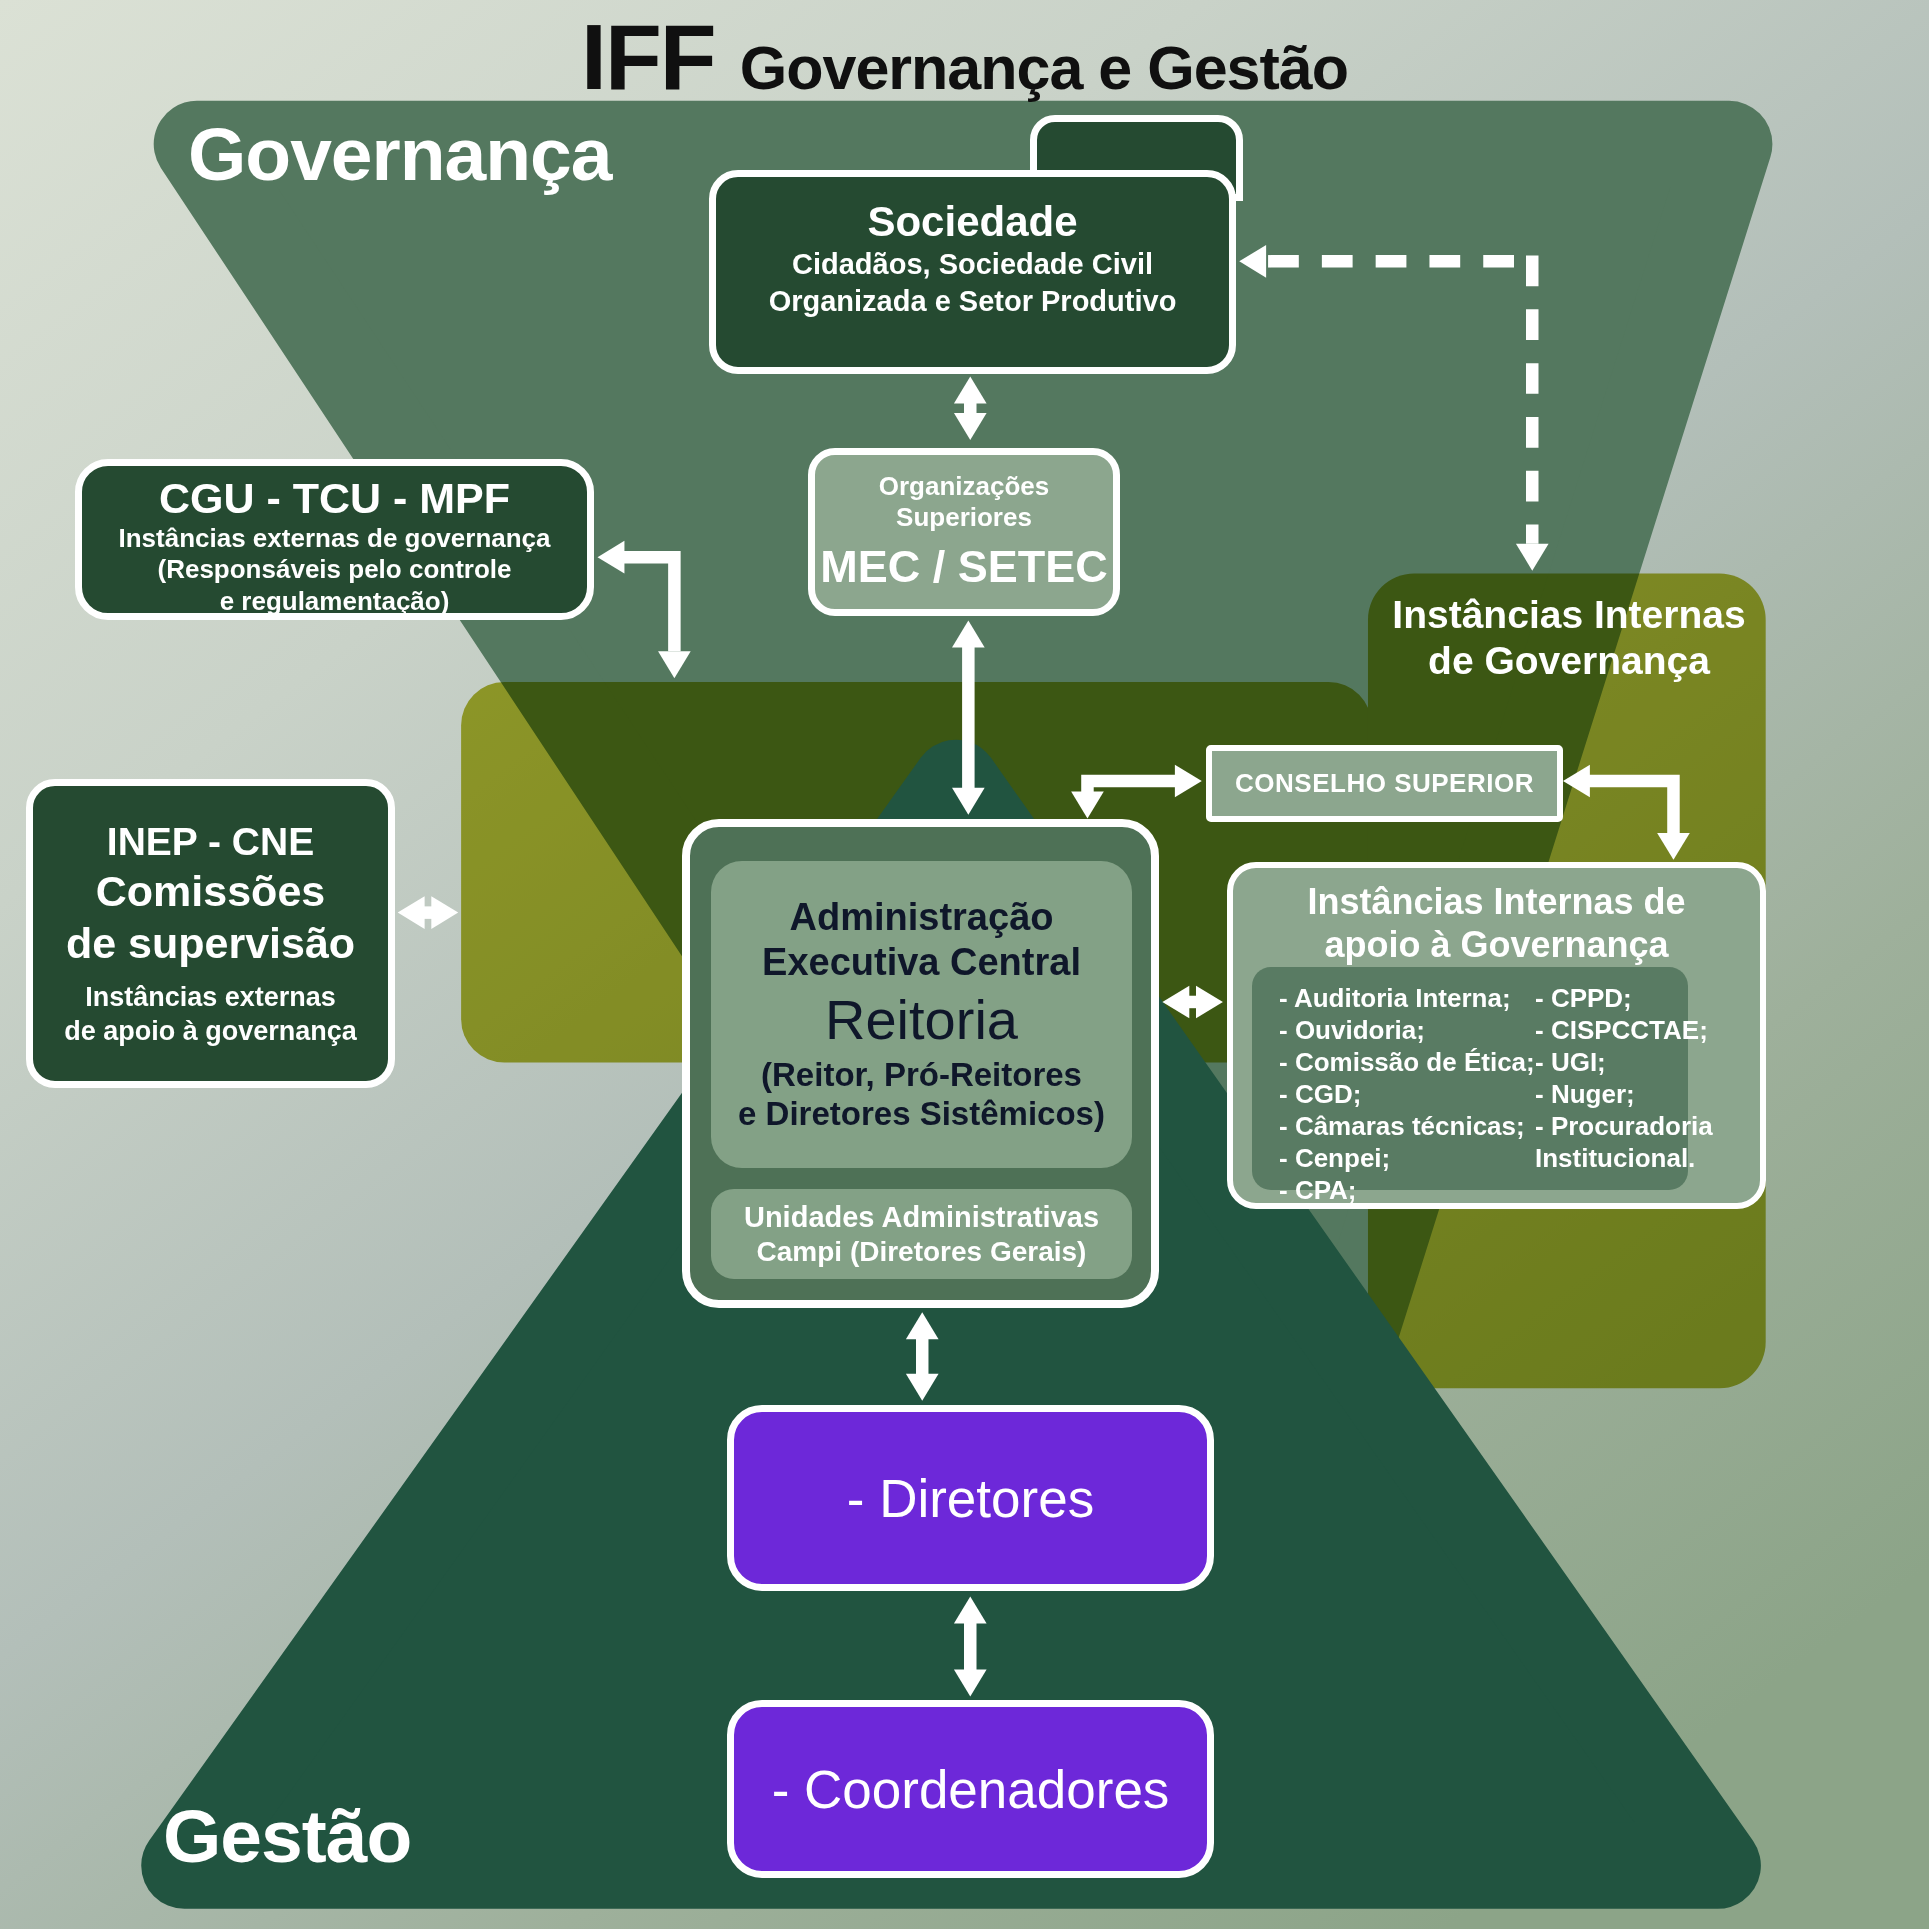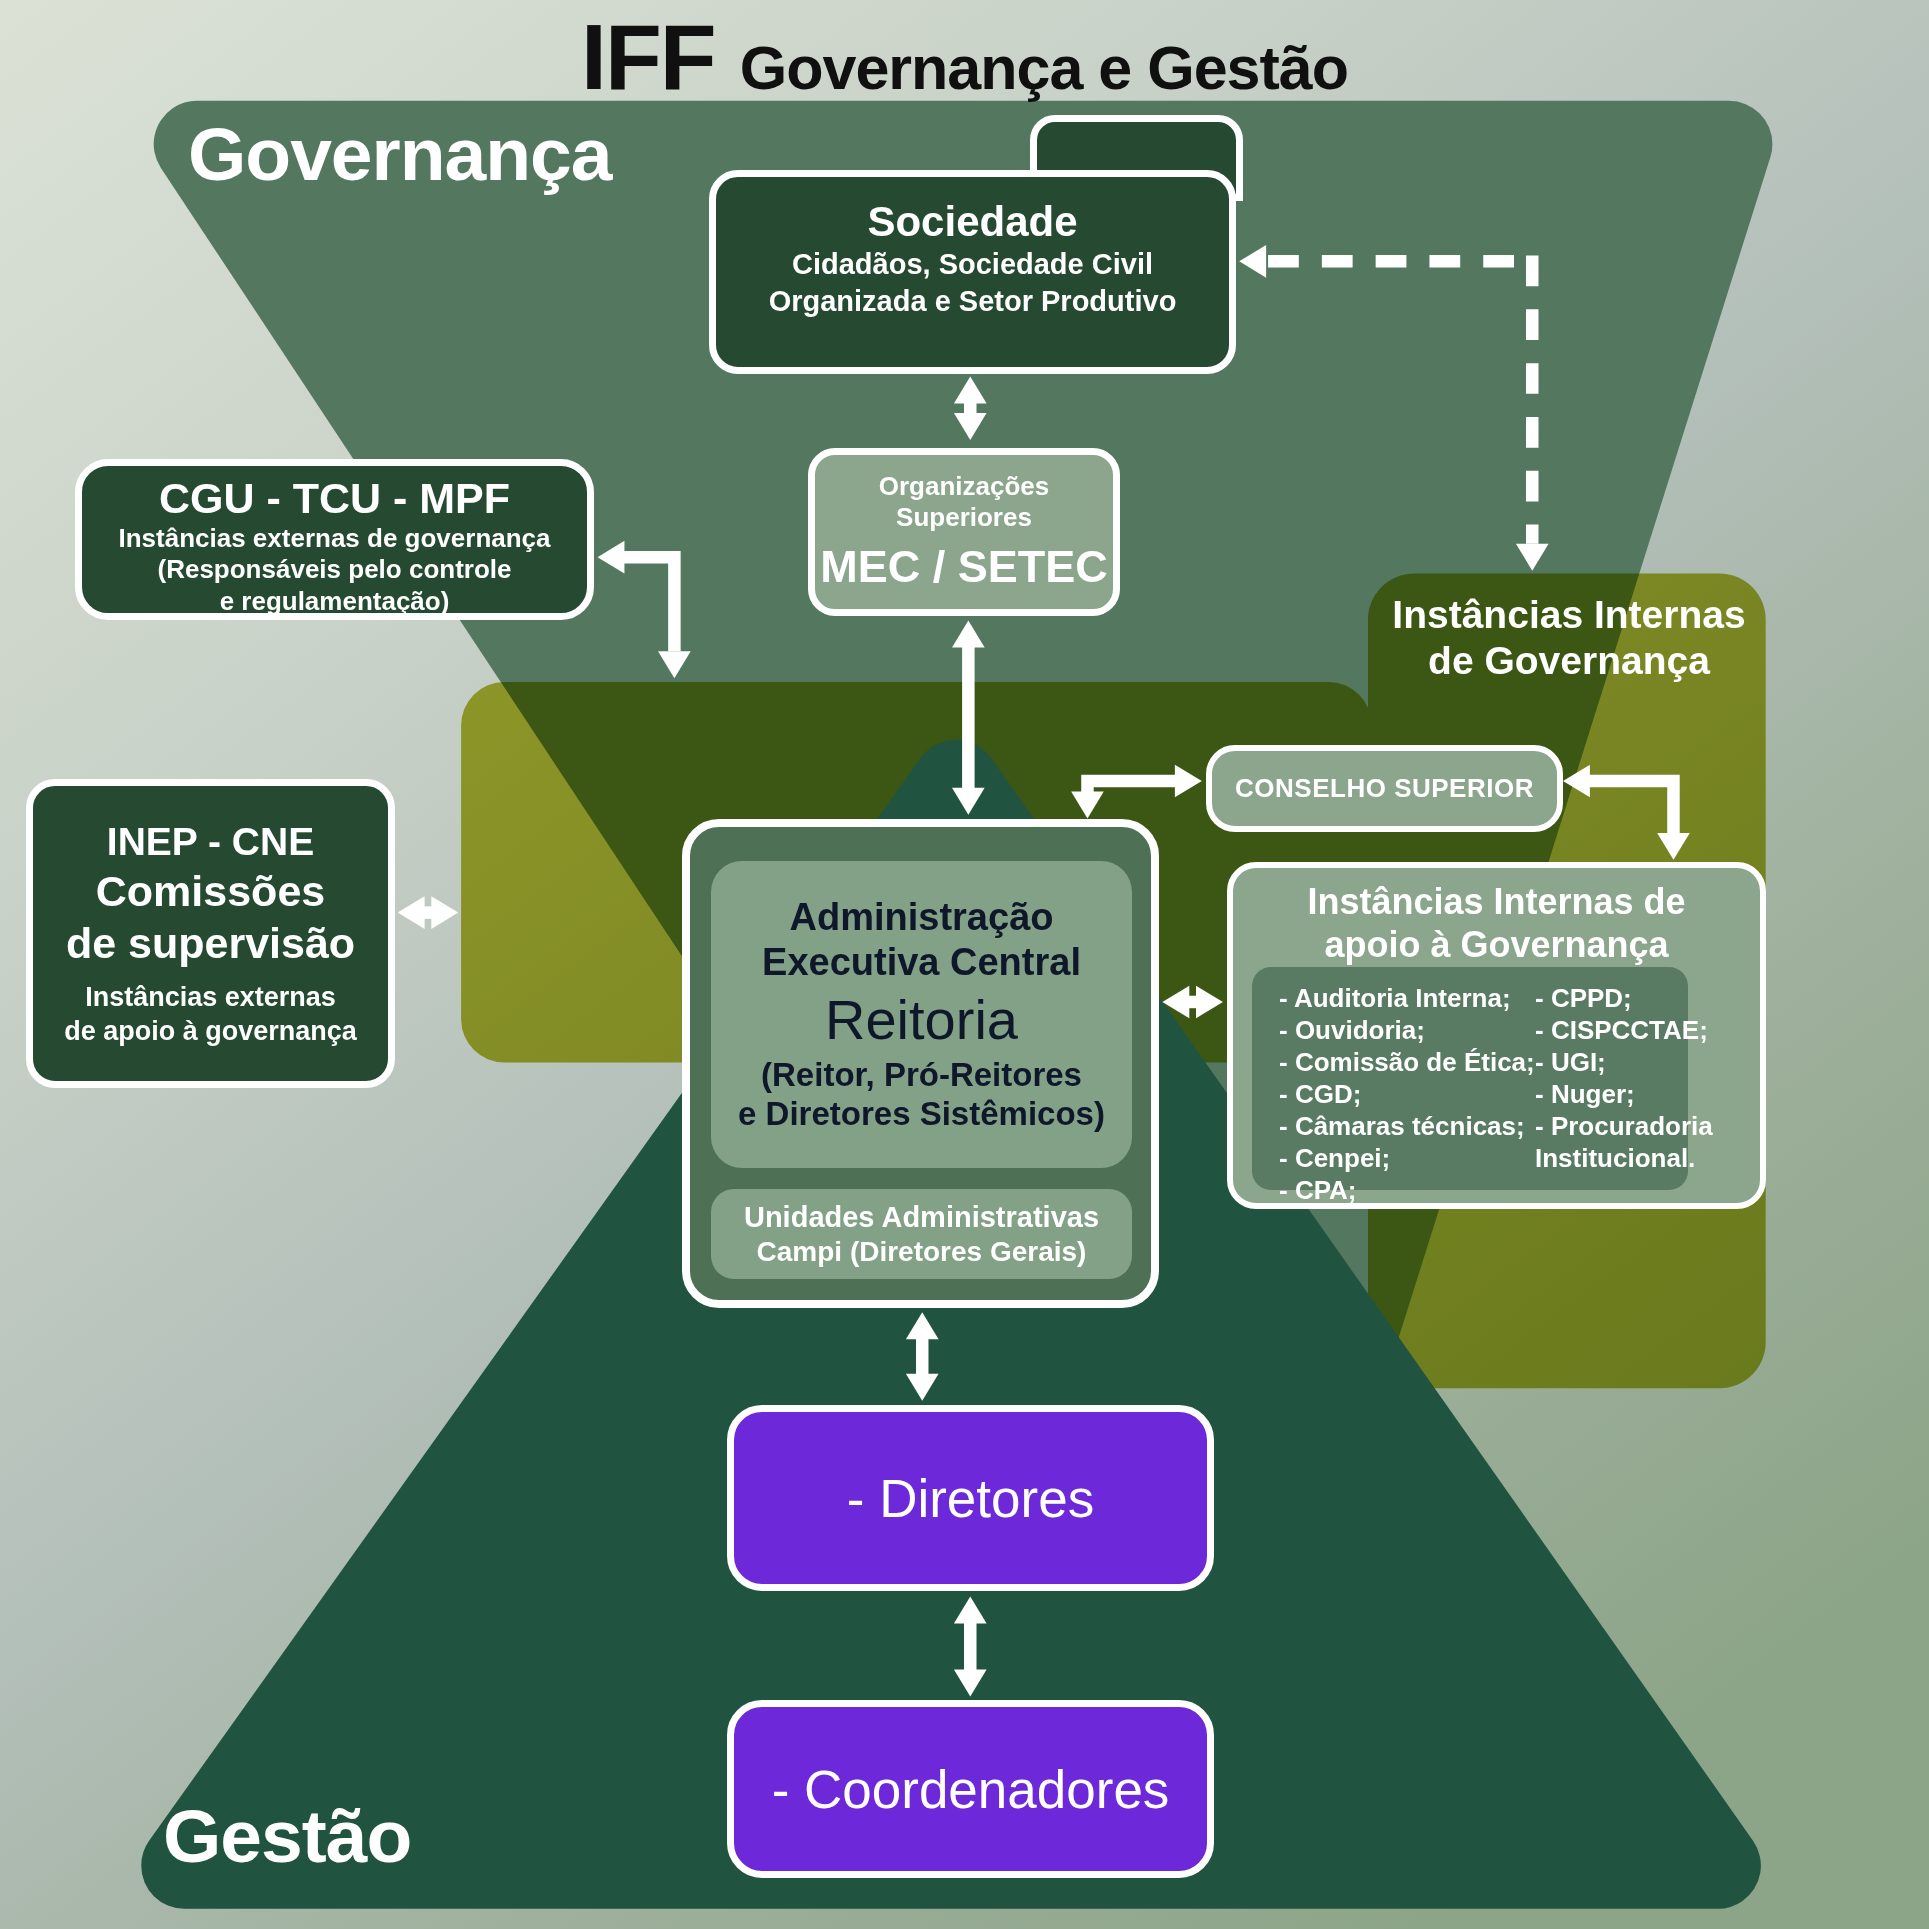--- a/index.html
+++ b/index.html
@@ -38,21 +38,21 @@
   #mec .t{font-size:45px;font-weight:800;margin-top:7.7px;}
   
   #conif{left:26px;top:779px;width:369px;height:309px;border-radius:29px;justify-content:center;}
   #conif .t{font-size:39px;font-weight:800;line-height:1.2;}
   #conif .t2{font-size:43px;font-weight:800;line-height:1.2;}
   #conif .s{font-size:27px;font-weight:700;line-height:1.2;margin-top:1.9px;}
   #conif .gap{height:9.6px;}
   
   #iig-title{left:1372px;top:592px;width:394px;color:#fff;text-align:center;font-size:39px;font-weight:800;line-height:1.18;}
   
-  #conselho{left:1206px;top:745px;width:357px;height:87px;border:6.7px solid #fff;border-radius:29px;justify-content:center;}
+  #conselho{left:1206px;top:745px;width:357px;height:77px;border:6.7px solid #fff;border-radius:5px;justify-content:center;}
   #conselho .t{font-size:26px;font-weight:800;letter-spacing:0.5px;}
   
   #reitoria{left:682px;top:819px;width:477px;height:489px;background:#4E7156;border:8.6px solid #fff;border-radius:37px;}
   #reitoria-inner{left:711px;top:861px;width:421px;height:307px;background:#83A186;border-radius:31px;display:flex;flex-direction:column;align-items:center;justify-content:center;text-align:center;color:#0f172a;}
   #reitoria-inner .b{font-size:38px;font-weight:800;line-height:1.18;}
   #reitoria-inner .r{font-size:56px;font-weight:400;line-height:1.25;}
   #reitoria-inner .p{font-size:33px;font-weight:600;line-height:1.2;}
   #reitoria-units{left:711px;top:1189px;width:421px;height:90px;background:#83A186;border-radius:23px;display:flex;flex-direction:column;align-items:center;justify-content:center;text-align:center;color:#fff;}
   #reitoria-units .b{font-size:29px;font-weight:800;line-height:1.2;}
   #reitoria-units .s{font-size:28px;font-weight:600;line-height:1.2;}

